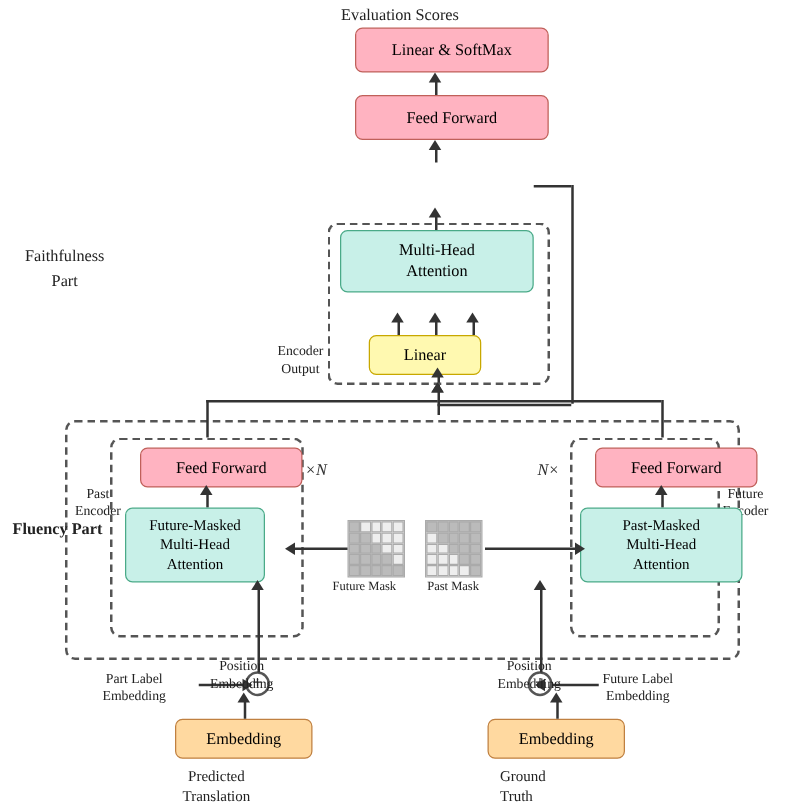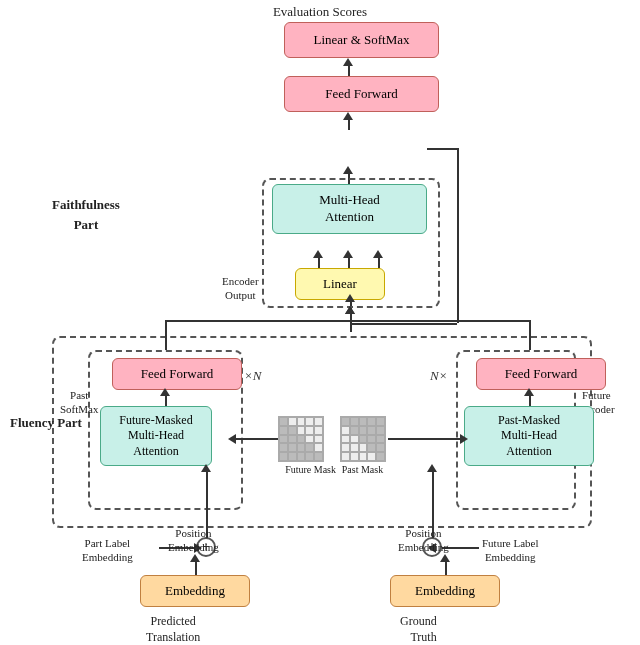--- a/index.html
+++ b/index.html
@@ -168,34 +168,34 @@
   <div class="box box-yellow" style="top:268px; left:295px; width:90px; height:32px;">
     <span>Linear</span>
   </div>
 
   <div class="label" style="top:274px; left:222px; font-size:11px; white-space:pre-line; line-height:1.3;">Encoder
 Output</div>
 
   <div class="arrow arrow-v" style="top:298px; left:350px; height:12px;"></div>
   <div class="arrowhead-up" style="top:294px; left:345px;"></div>
 
-  <div class="label label-bold" style="top:195px; left:20px; font-weight:bold; font-size:13px; white-space:pre-line; line-height:1.5;margin-left:32px;">Faithfulness<br>Part</div>
+  <div class="label label-bold" style="top:195px; left:20px; font-weight:normal; font-size:13px; white-space:pre-line; line-height:1.5;">Faithfulness<br>Part</div>
 
   <div class="dashed-box" style="top:178px; left:262px; width:178px; height:130px;"></div>
 
   <div class="arrow arrow-v" style="top:310px; left:350px; height:22px;"></div>
   <div class="arrowhead-up" style="top:306px; left:345px;"></div>
 
   <div class="dashed-box" style="top:336px; left:52px; width:540px; height:192px;"></div>
 
   <div class="label label-bold" style="top:415px; left:10px; font-weight:bold; font-size:13px;">Fluency Part</div>
 
   <div class="dashed-box" style="top:350px; left:88px; width:155px; height:160px;"></div>
   <div class="label" style="top:388px; left:60px; font-size:11px; white-space:pre-line; text-align:center; line-height:1.3;">Past
-SoftMax</div>
+Encoder</div>
 
   <div class="dashed-box" style="top:350px; left:456px; width:120px; height:160px;"></div>
   <div class="label" style="top:388px; left:578px; font-size:11px; white-space:pre-line; text-align:center; line-height:1.3;">Future
 Encoder</div>
 
   <div class="box box-pink" style="top:358px; left:100px; width:130px; height:32px;">
     <span>Feed Forward</span>
   </div>
 
   <div class="arrow arrow-v" style="top:392px; left:165px; height:14px;"></div>
@@ -248,21 +248,21 @@
     <div style="background:#bbb; border:0.5px solid #aaa;"></div>
     <div style="background:#bbb; border:0.5px solid #aaa;"></div>
     <div style="background:#eee; border:0.5px solid #aaa;"></div>
 
     <div style="background:#bbb; border:0.5px solid #aaa;"></div>
     <div style="background:#bbb; border:0.5px solid #aaa;"></div>
     <div style="background:#bbb; border:0.5px solid #aaa;"></div>
     <div style="background:#bbb; border:0.5px solid #aaa;"></div>
     <div style="background:#bbb; border:0.5px solid #aaa;"></div>
   </div>
-  <div class="label" style="top:464px; left:266px; font-size:10px; text-align:right; width:70px;">Future Mask</div>
+  <div class="label" style="top:464px; left:266px; font-size:10px; text-align:left; width:70px;">Future Mask</div>
 
   <div style="position:absolute; top:416px; left:340px; width:46px; height:46px; display:grid; grid-template-columns:repeat(5,1fr); grid-template-rows:repeat(5,1fr); border:1px solid #aaa; background:#fff;">
 
     <div style="background:#bbb; border:0.5px solid #aaa;"></div>
     <div style="background:#bbb; border:0.5px solid #aaa;"></div>
     <div style="background:#bbb; border:0.5px solid #aaa;"></div>
     <div style="background:#bbb; border:0.5px solid #aaa;"></div>
     <div style="background:#bbb; border:0.5px solid #aaa;"></div>
     <div style="background:#eee; border:0.5px solid #aaa;"></div>
     <div style="background:#bbb; border:0.5px solid #aaa;"></div>
@@ -337,20 +337,20 @@
 
   <div class="label" style="top:536px; left:82px; font-size:11px; white-space:pre-line; text-align:center; line-height:1.3;">Part Label
 Embedding</div>
 
   <div class="label" style="top:536px; left:482px; font-size:11px; white-space:pre-line; text-align:center; line-height:1.3;">Future Label
 Embedding</div>
 
   <div class="label" style="top:614px; left:146px; font-size:12px; white-space:pre-line; text-align:center; line-height:1.3;">Predicted
 Translation</div>
 
-  <div class="label" style="top:614px; left:400px; font-size:12px; white-space:pre-line; text-align:right; line-height:1.3;">Ground
+  <div class="label" style="top:614px; left:400px; font-size:12px; white-space:pre-line; text-align:left; line-height:1.3;">Ground
 Truth</div>
 
   <div class="arrow arrow-h" style="top:148px; left:427px; width:30px;"></div>
   <div class="arrow arrow-v" style="top:148px; left:457px; height:175px;"></div>
   <div class="arrow arrow-h" style="top:323px; left:350px; width:107px;"></div>
 
 </div>
 
 </body></html>

